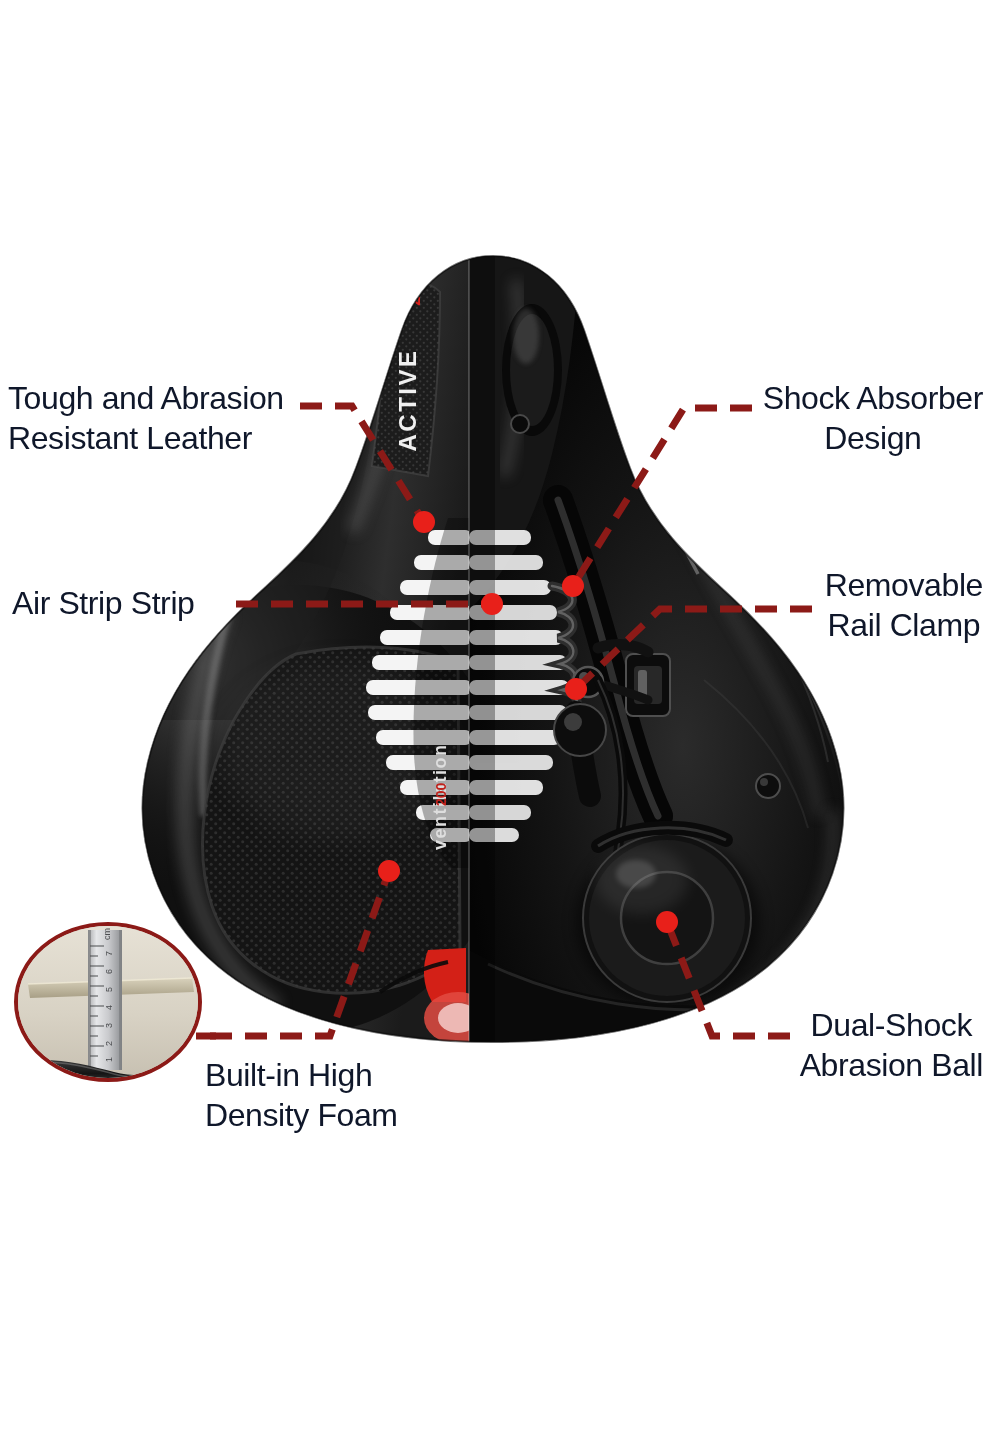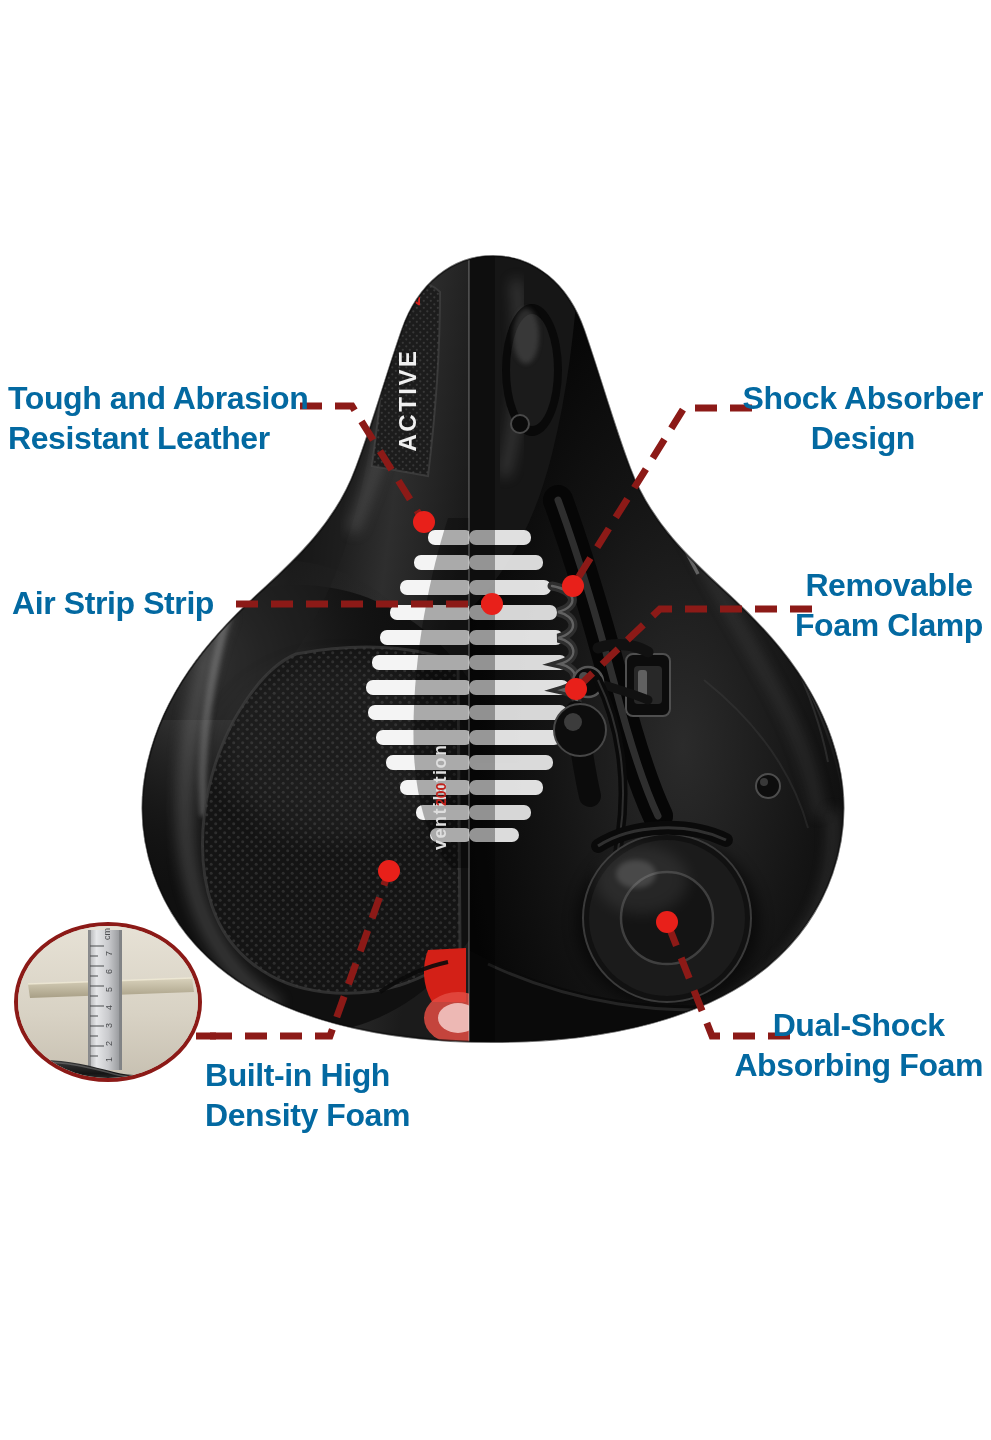--- a/index.html
+++ b/index.html
@@ -15,23 +15,23 @@
     position: relative;
     width: 991px;
     height: 1440px;
     background: #ffffff;
     overflow: hidden;
   }
 
   
   .callout {
     position: absolute;
-    color: #0369a1;
+    color: #0f172a;
     font-family: "Liberation Sans", sans-serif;
-    font-weight: 700;
+    font-weight: 400;
     font-size: 32px;
     line-height: 1.26;
     letter-spacing: -0.4px;
     white-space: pre-line;
   }
   .callout.left  { text-align: left; }
   .callout.right { text-align: center; }
 
   #label-leather        { left: 8px;  top: 378px; }
   #label-airstrip       { left: 12px; top: 583px; }
@@ -458,18 +458,18 @@
 
   <div class="callout left" id="label-airstrip">Air Strip Strip</div>
 
   <div class="callout left" id="label-foam">Built-in High
 Density Foam</div>
 
   <div class="callout right" id="label-shock">Shock Absorber
 Design</div>
 
   <div class="callout right" id="label-rail">Removable
-Foam Clamp</div>
+Rail Clamp</div>
 
   <div class="callout right" id="label-ball">Dual-Shock
-Absorbing Foam</div>
+Abrasion Ball</div>
 
 </div>
 
 </body></html>

